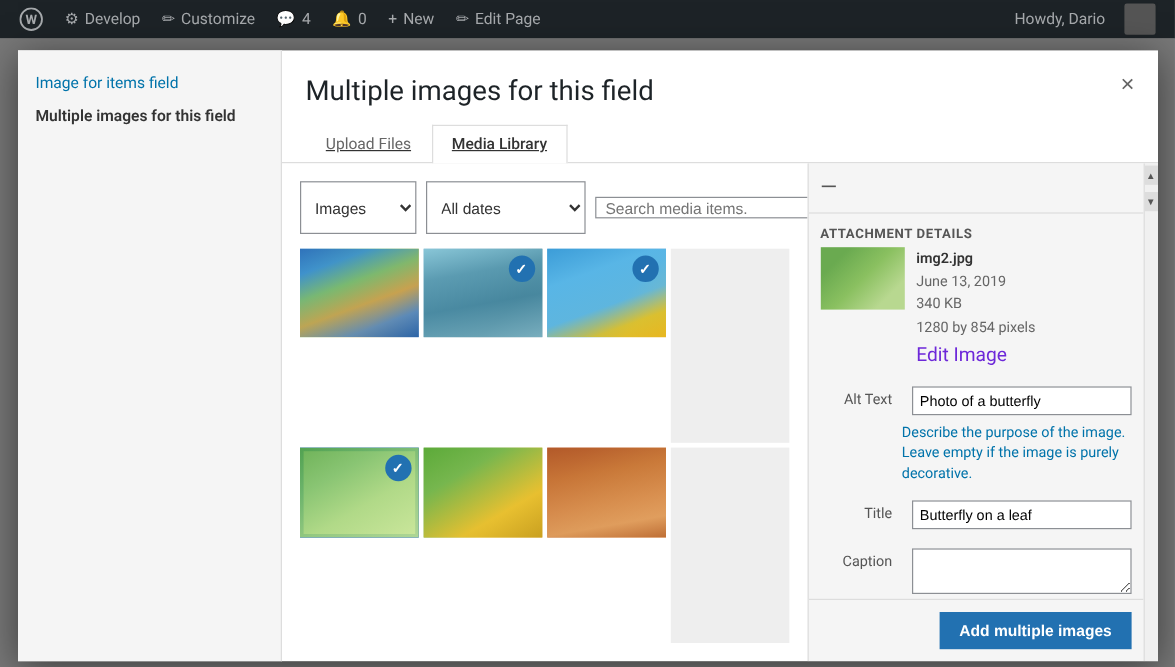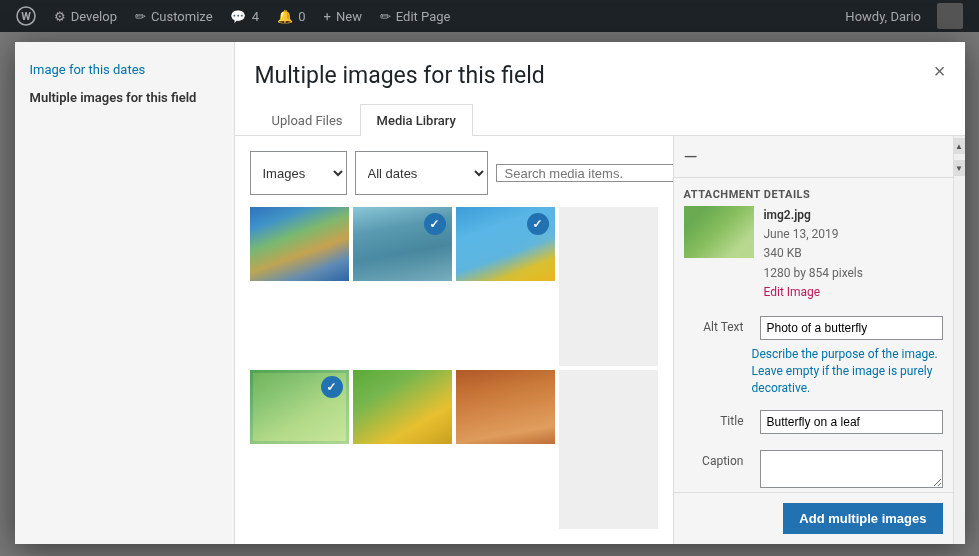--- a/index.html
+++ b/index.html
@@ -110,20 +110,21 @@
       cursor: pointer;
       color: #666;
       line-height: 1;
       padding: 4px;
     }
 
     
     .modal-tabs {
       display: flex;
       gap: 0;
+      text-decoration: underline;
     }
     .modal-tab {
       padding: 8px 16px;
       cursor: pointer;
       font-size: 13px;
       color: #666;
       border: 1px solid transparent;
       border-bottom: none;
       margin-bottom: -1px;
       background: transparent;
@@ -265,23 +266,23 @@
       font-size: 12px;
       color: #666;
       line-height: 1.6;
     }
     .attachment-meta strong {
       color: #333;
       display: block;
       font-weight: 600;
     }
     .attachment-meta a {
-      color: #be185d;
-      cursor: pointer;
-      font-size: 12px;
+      color: #6d28d9;
+      cursor: pointer;
+      font-size: 16px;
     }
     .attachment-field-row {
       display: flex;
       align-items: flex-start;
       gap: 16px;
       padding: 4px 10px;
     }
     .field-label {
       font-size: 12px;
       color: #555;
@@ -404,21 +405,21 @@
     </div>
   </div>
 </div>
 
 <div class="page-bg">
   <div class="modal-overlay">
 
     <div class="modal">
 
       <div class="modal-sidebar">
-        <a class="sidebar-link">Image for this dates</a>
+        <a class="sidebar-link">Image for items field</a>
         <div class="sidebar-current">Multiple images for this field</div>
       </div>
 
       <div class="modal-main">
 
         <div class="modal-header">
           <h2 class="modal-title">Multiple images for this field</h2>
           <button class="modal-close">×</button>
           <div class="modal-tabs">
             <div class="modal-tab">Upload Files</div>

